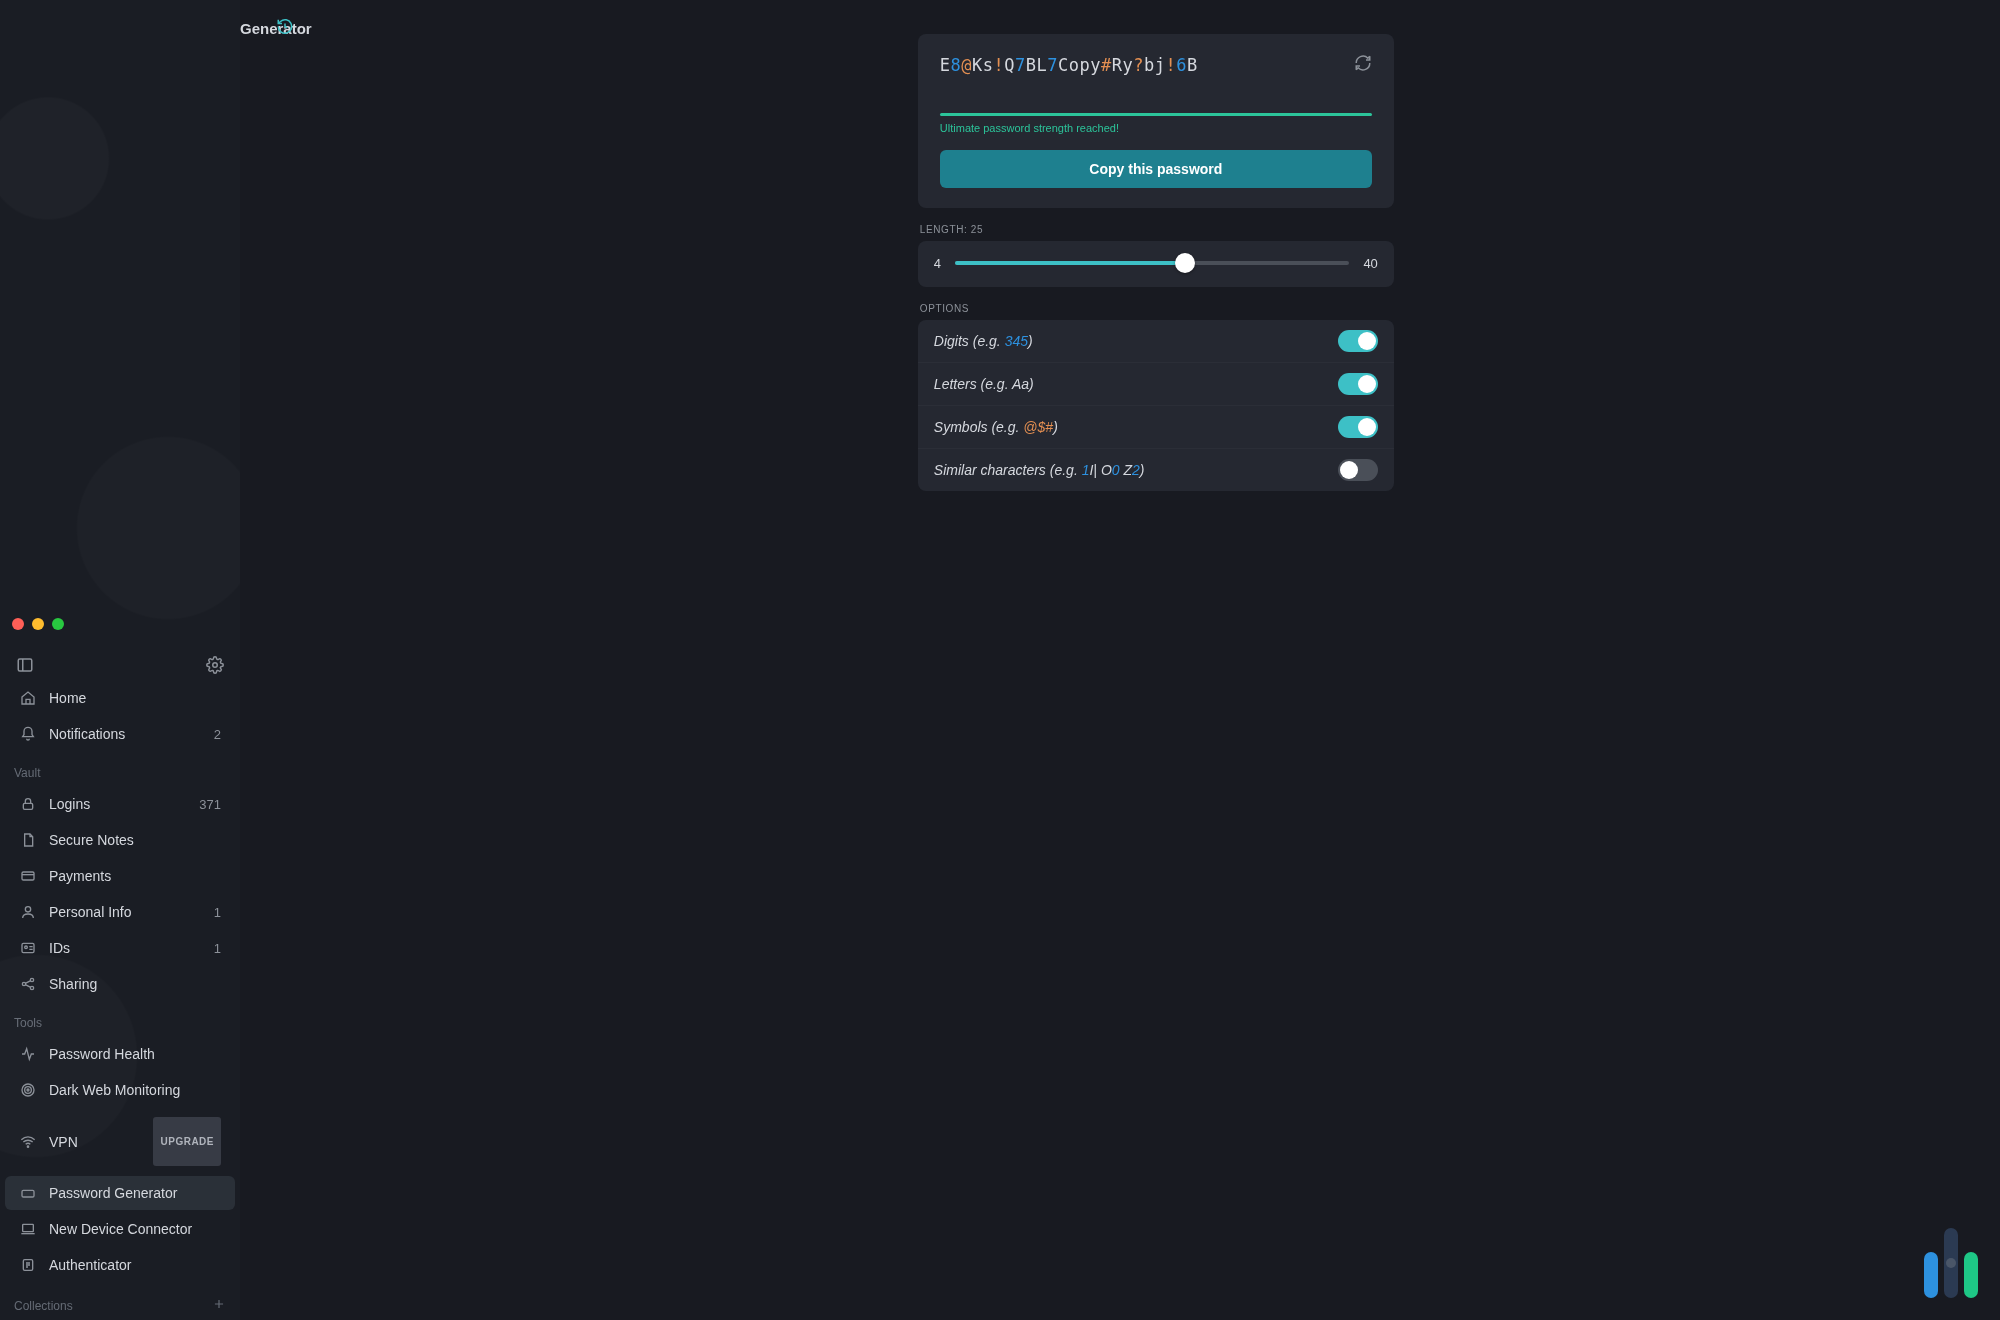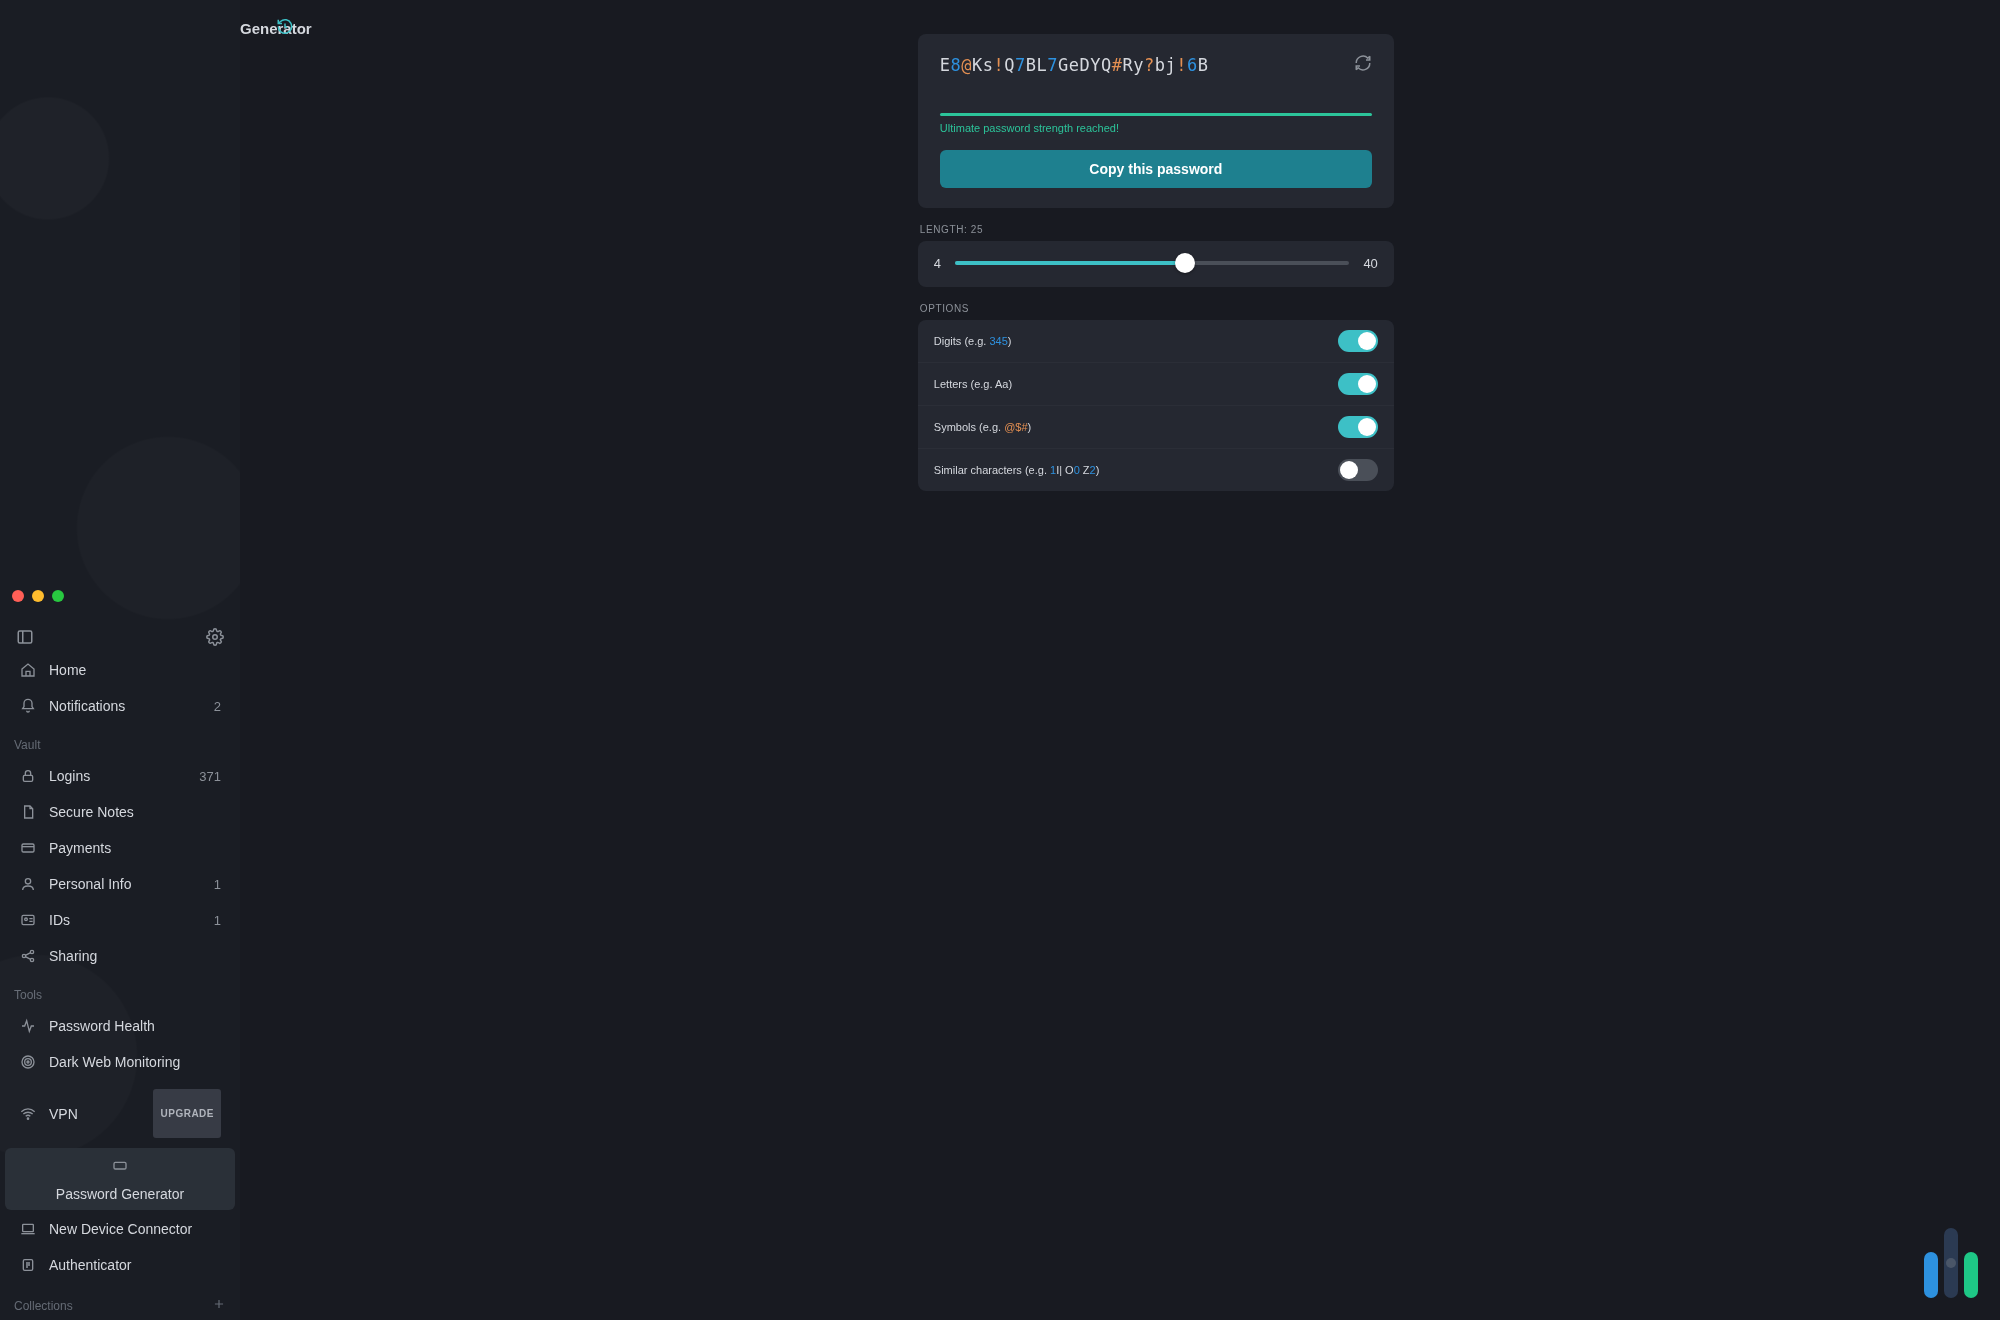--- a/index.html
+++ b/index.html
@@ -67,21 +67,21 @@
 
   .sb-section-title{
     font-size:12px;color:var(--text-verydim);padding:14px 14px 6px;
   }
   .sb-item{
     display:flex;align-items:center;gap:12px;
     padding:8px 14px;margin:1px 5px;border-radius:6px;
     cursor:pointer;color:var(--text);font-size:14px;
     position:relative;
   }
-  .sb-item.selected{background:var(--sidebar-selected);flex-direction:column;}
+  .sb-item.selected{background:var(--sidebar-selected);}
   .sb-item .sb-icon{width:18px;height:18px;display:flex;align-items:center;justify-content:center;color:var(--text-dim);}
   .sb-item .sb-label{flex:1;}
   .sb-item .sb-badge{color:var(--text-dim);font-size:13px;}
   .sb-item .upgrade-pill{
     background:#373b45;color:#b0b4bc;font-size:10px;letter-spacing:0.5px;
     padding:19px 7px;border-radius:3px;font-weight:600;
   }
   .sb-collections{
     display:flex;align-items:center;justify-content:space-between;
     padding:14px 14px 6px;color:var(--text-verydim);font-size:12px;
@@ -157,21 +157,21 @@
   }
 
   .options-card{
     background: var(--card);border-radius:8px;overflow:hidden;
   }
   .opt-row{
     display:flex;align-items:center;justify-content:space-between;
     padding:10px 16px;border-bottom:1px solid rgba(255,255,255,0.03);
   }
   .opt-row:last-child{border-bottom:none;gap:23px;}
-  .opt-label{font-size:11px;color:var(--text);}
+  .opt-label{font-size:14px;color:var(--text);font-style:italic;}
   .opt-label .accent{color:var(--digit);}
   .opt-label .symaccent{color:var(--symbol);}
 
   .toggle{
     width:40px;height:22px;border-radius:11px;position:relative;cursor:pointer;
   }
   .toggle.on{background:var(--teal-bright);}
   .toggle.off{background:var(--track-off);}
   .toggle-knob{
     width:18px;height:18px;border-radius:50%;background:#fff;position:absolute;top:2px;
@@ -385,21 +385,21 @@
             <path d="M12 8v4l3 2"></path>
         </svg>
       </span>
     </div>
 
     <div class="content">
       <div class="panel-wrap">
 
         <div class="card">
           <div class="pw-row">
-            <span class="pw-text" id="pw-text"><span>E</span><span class="d">8</span><span class="s">@</span><span>Ks</span><span class="s">!</span><span>Q</span><span class="d">7</span><span>BL</span><span class="d">7</span><span>GeDYQ</span><span class="s">#</span><span>Ry</span><span class="s">?</span><span>bj</span><span class="s">!</span><span class="d">6</span><span>B</span></span>
+            <span class="pw-text" id="pw-text"><span>E</span><span class="d">8</span><span class="s">@</span><span>Ks</span><span class="s">!</span><span>Q</span><span class="d">7</span><span>BL</span><span class="d">7</span><span>Copy</span><span class="s">#</span><span>Ry</span><span class="s">?</span><span>bj</span><span class="s">!</span><span class="d">6</span><span>B</span></span>
             <span class="refresh-btn">
               <svg width="18" height="18" viewBox="0 0 24 24" fill="none" stroke="currentColor" stroke-width="2">
                 <path d="M21 12a9 9 0 0 1-15.5 6.4L3 21"></path>
                   <path d="M3 12a9 9 0 0 1 15.5-6.4L21 3"></path>
                 <path d="M21 3v5h-5M3 21v-5h5"></path>
               </svg>
             </span>
           </div>
           <div class="strength-bar"></div>
           <div class="strength-label">Ultimate password strength reached!</div>

